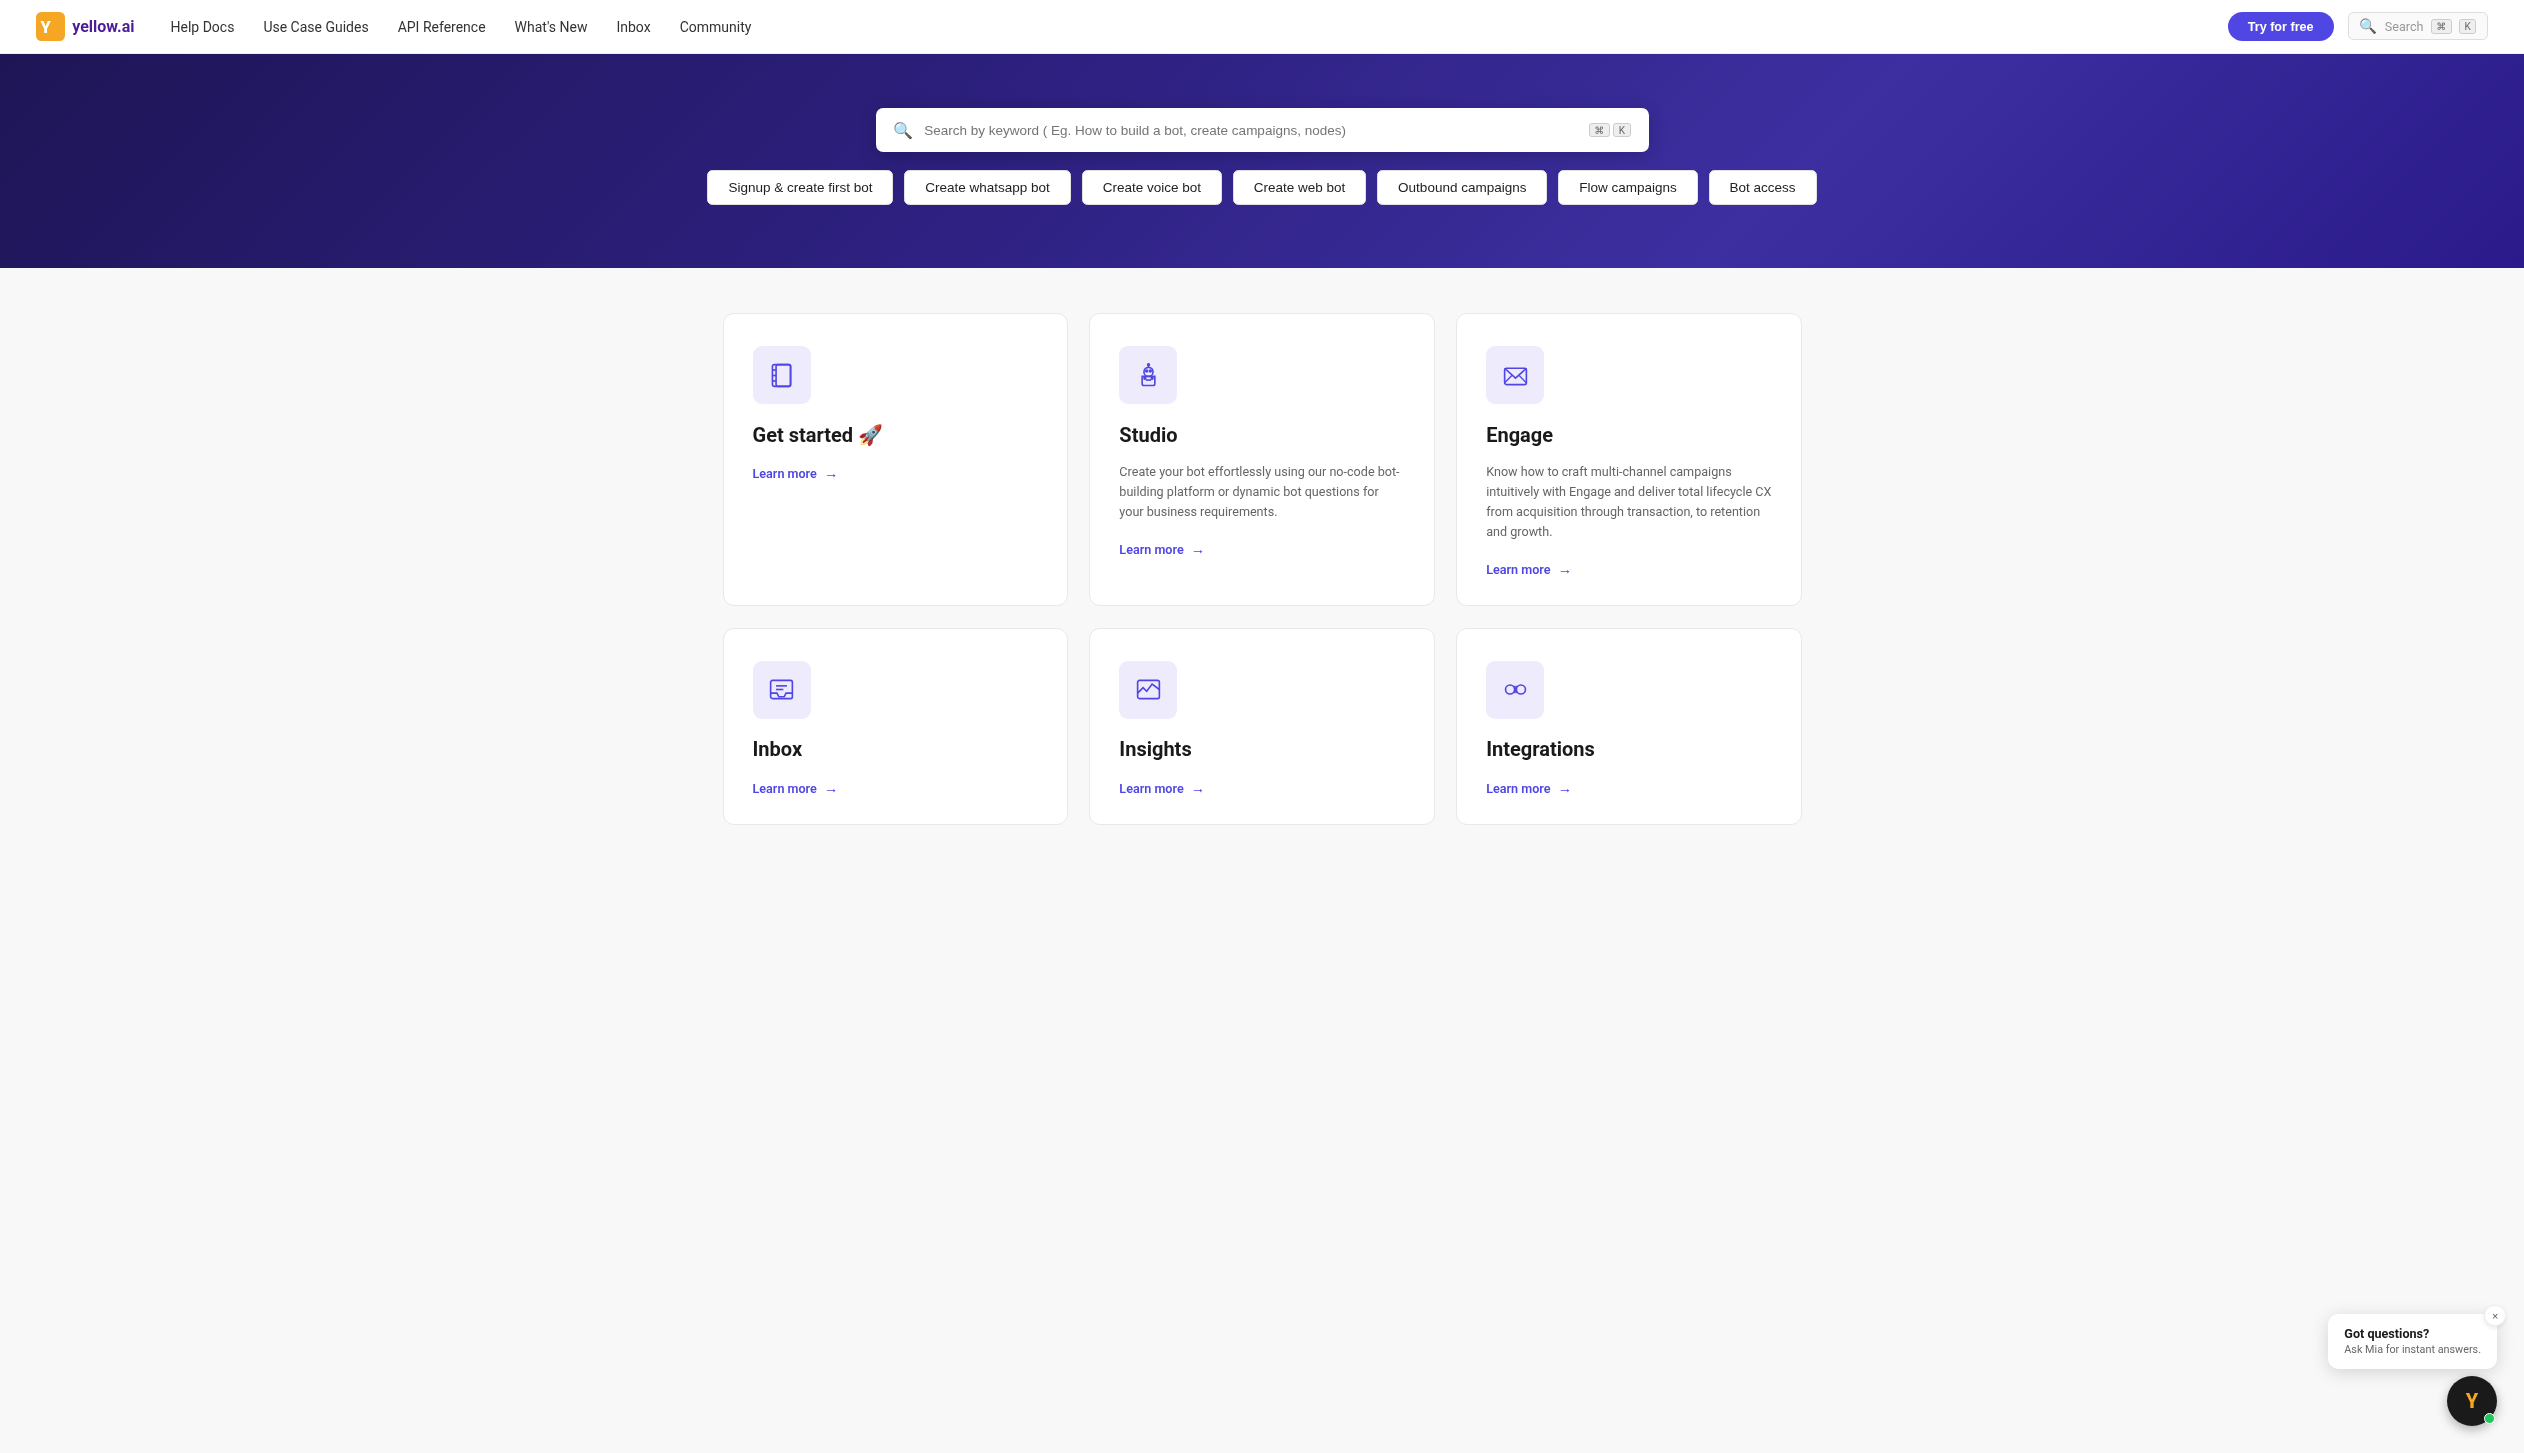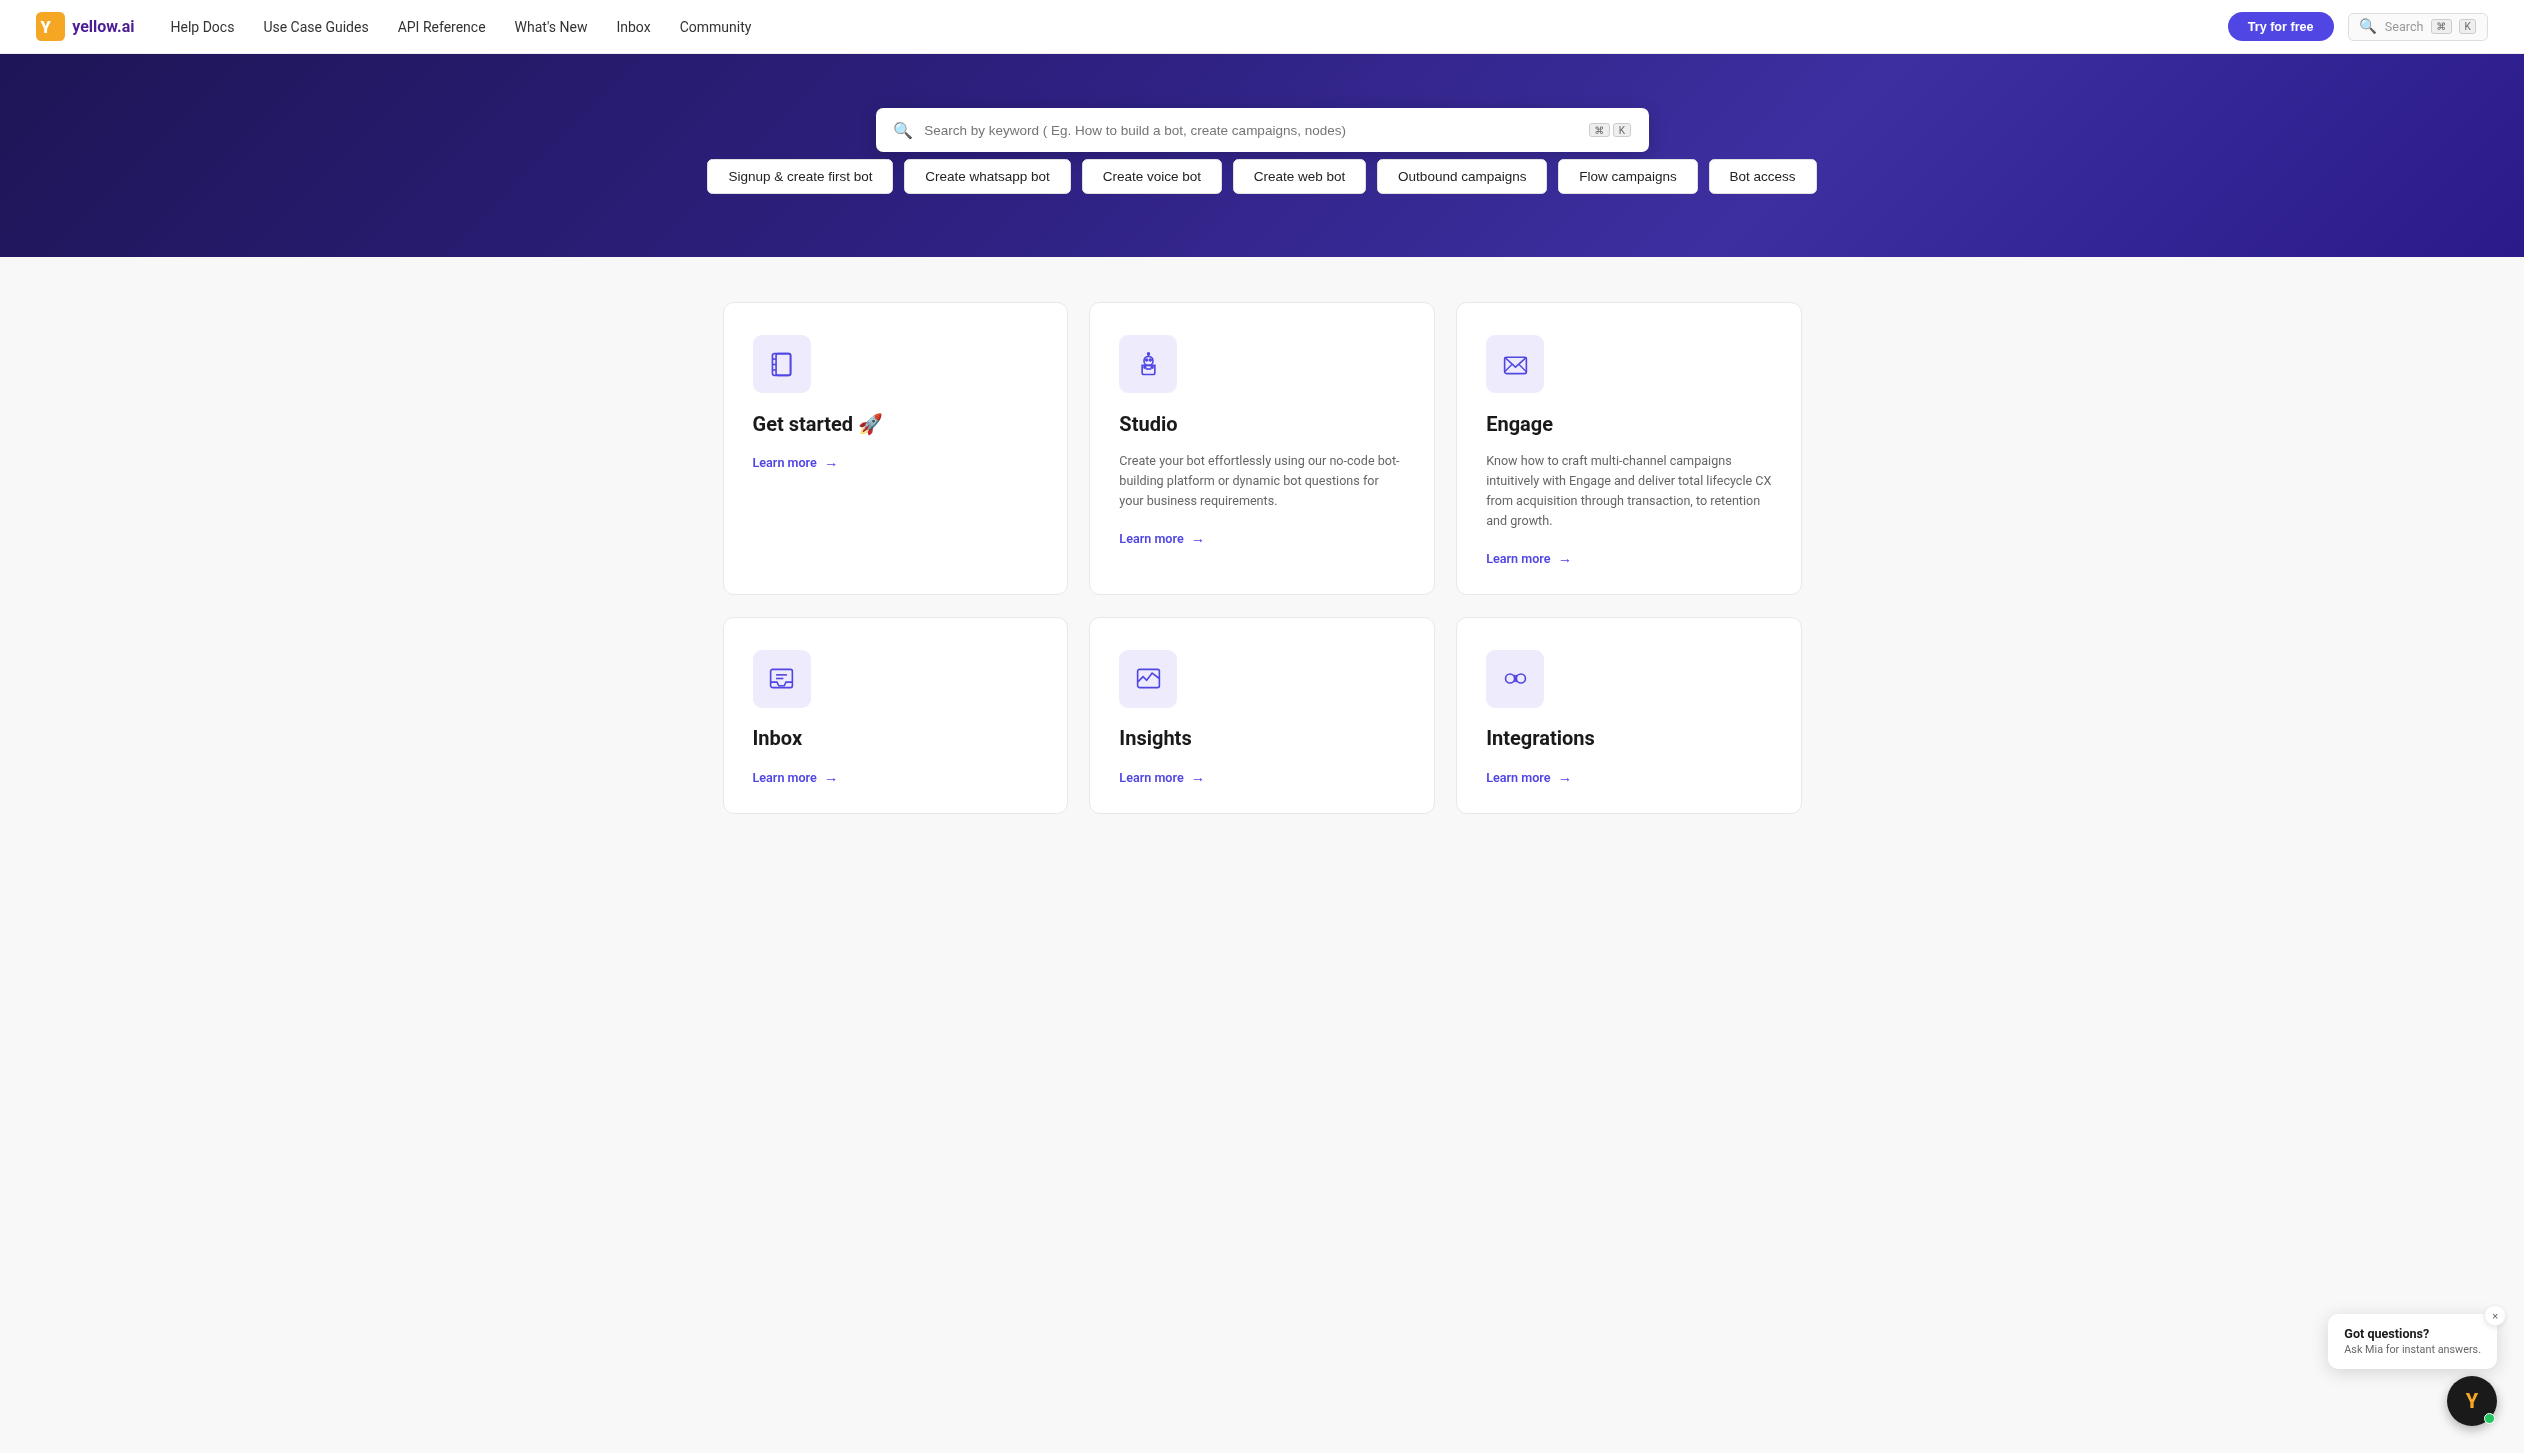--- a/index.html
+++ b/index.html
@@ -8,21 +8,21 @@
     
     .navbar {
       display: flex; align-items: center; padding: 0 36px; height: 54px;
       background: #fff; border-bottom: 0.9px solid #eee; position: sticky; top: 0; z-index: 100;
     }
     .logo { display: flex; align-items: center; gap: 7.2px; margin-right: 36px; text-decoration: none; }
     .logo-icon { width: 29px; height: 29px; }
     .logo-text { font-size: 16px; font-weight: 700; color: #4c1d95; }
     .nav-links { display: flex; gap: 29px; flex: 1; }
     .nav-link { font-size: 14px; color: #333; text-decoration: none; cursor: pointer; white-space: nowrap; }
-    .nav-right { display: flex; align-items: flex-end; gap: 14.4px; }
+    .nav-right { display: flex; align-items: flex-start; gap: 14.4px; }
     .try-btn {
       background: #5046e4; color: #fff; border: none; border-radius: 21.6px;
       padding: 7.2px 20px; font-size: 12.6px; font-weight: 600; cursor: pointer;
     }
     .search-box {
       display: flex; align-items: center; gap: 7.2px; border: 0.9px solid #ddd;
       border-radius: 5.4px; padding: 4.5px 10.8px; background: #fafafa; cursor: text;
     }
     .search-box-text { font-size: 12.6px; color: #999; }
     .kbd { background: #eee; border: 0.9px solid #ccc; border-radius: 2.7px; padding: 0.9px 4.5px; font-size: 10px; color: #666; }
@@ -36,21 +36,21 @@
       background: #fff; border-radius: 7.2px; display: flex; align-items: center;
       padding: 12.6px 18px; width: 100%; max-width: 773px; gap: 10.8px;
       box-shadow: 0 3.6px 18px rgba(0,0,0,0.2);
     }
     .hero-search-icon { color: #aaa; font-size: 16px; }
     .hero-search-input {
       flex: 1; border: none; outline: none; font-size: 13.5px; color: #000000;
       background: transparent;
     }
     .hero-search-kbds { display: flex; gap: 3.6px; }
-    .hero-tags { display: flex; flex-wrap: wrap; justify-content: center; gap: 10.8px; margin-top: 7px; }
+    .hero-tags { display: flex; flex-wrap: wrap; justify-content: center; gap: 10.8px; margin-top: 18px; }
     .hero-tag {
       background: #fff; border: 1.3px solid #e0e0e0; border-radius: 5.4px;
       padding: 9px 20px; font-size: 13.5px; color: #222; cursor: pointer;
       font-weight: 500; white-space: nowrap;
     }
 
     
     .cards-section { padding: 45px 54px; background: #f8f8f8; }
     .cards-grid { display: grid; grid-template-columns: repeat(3, 1fr); gap: 21.6px; max-width: 1079px; margin: 0 auto; }
     .card {

